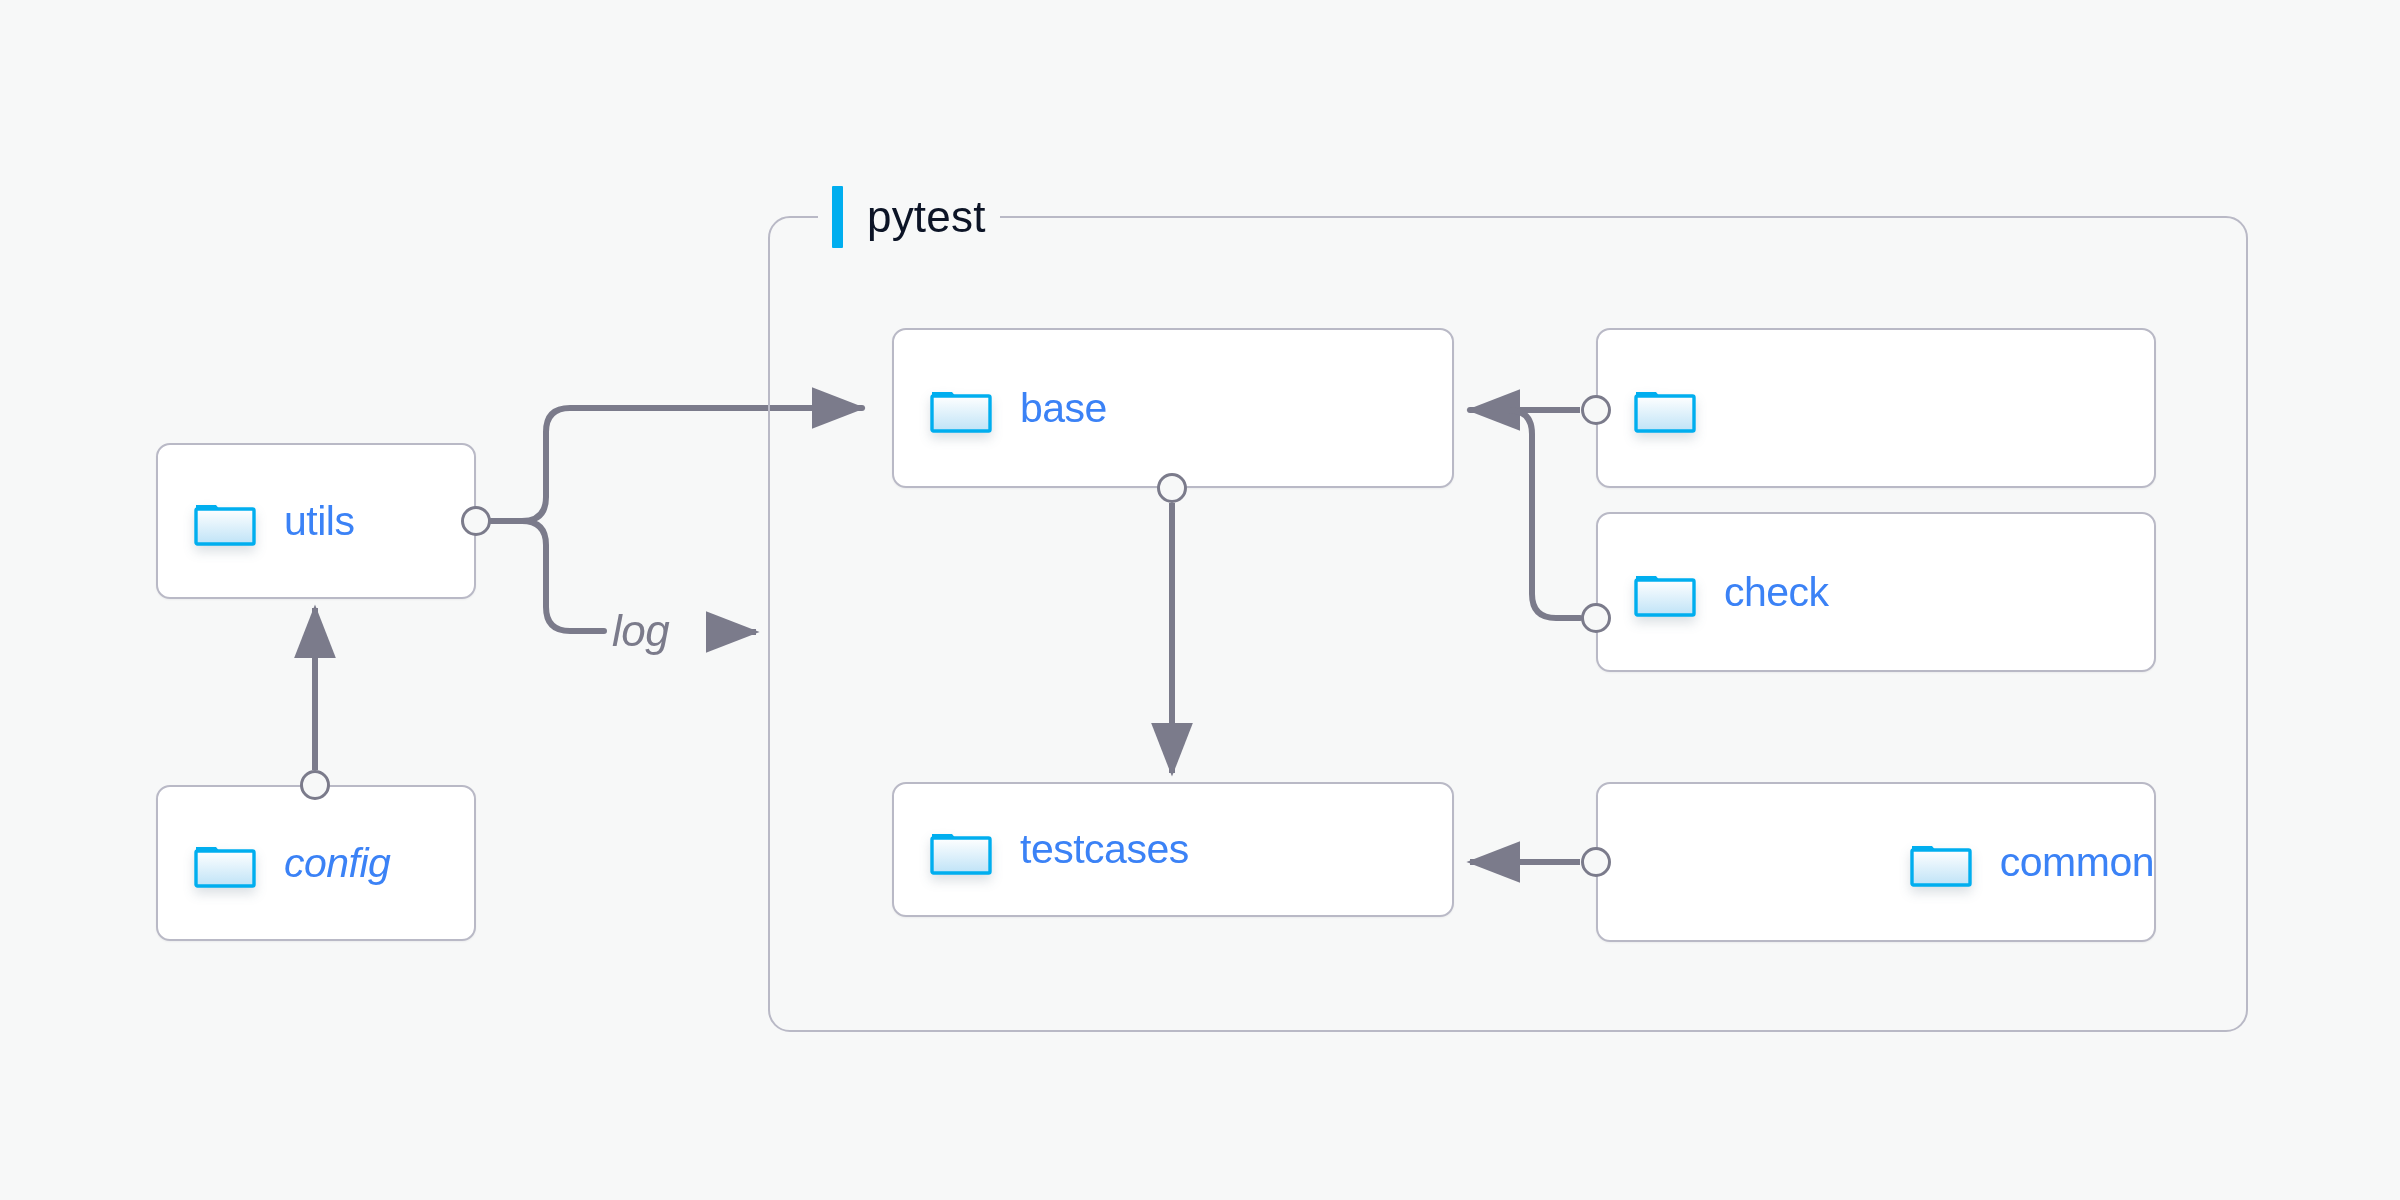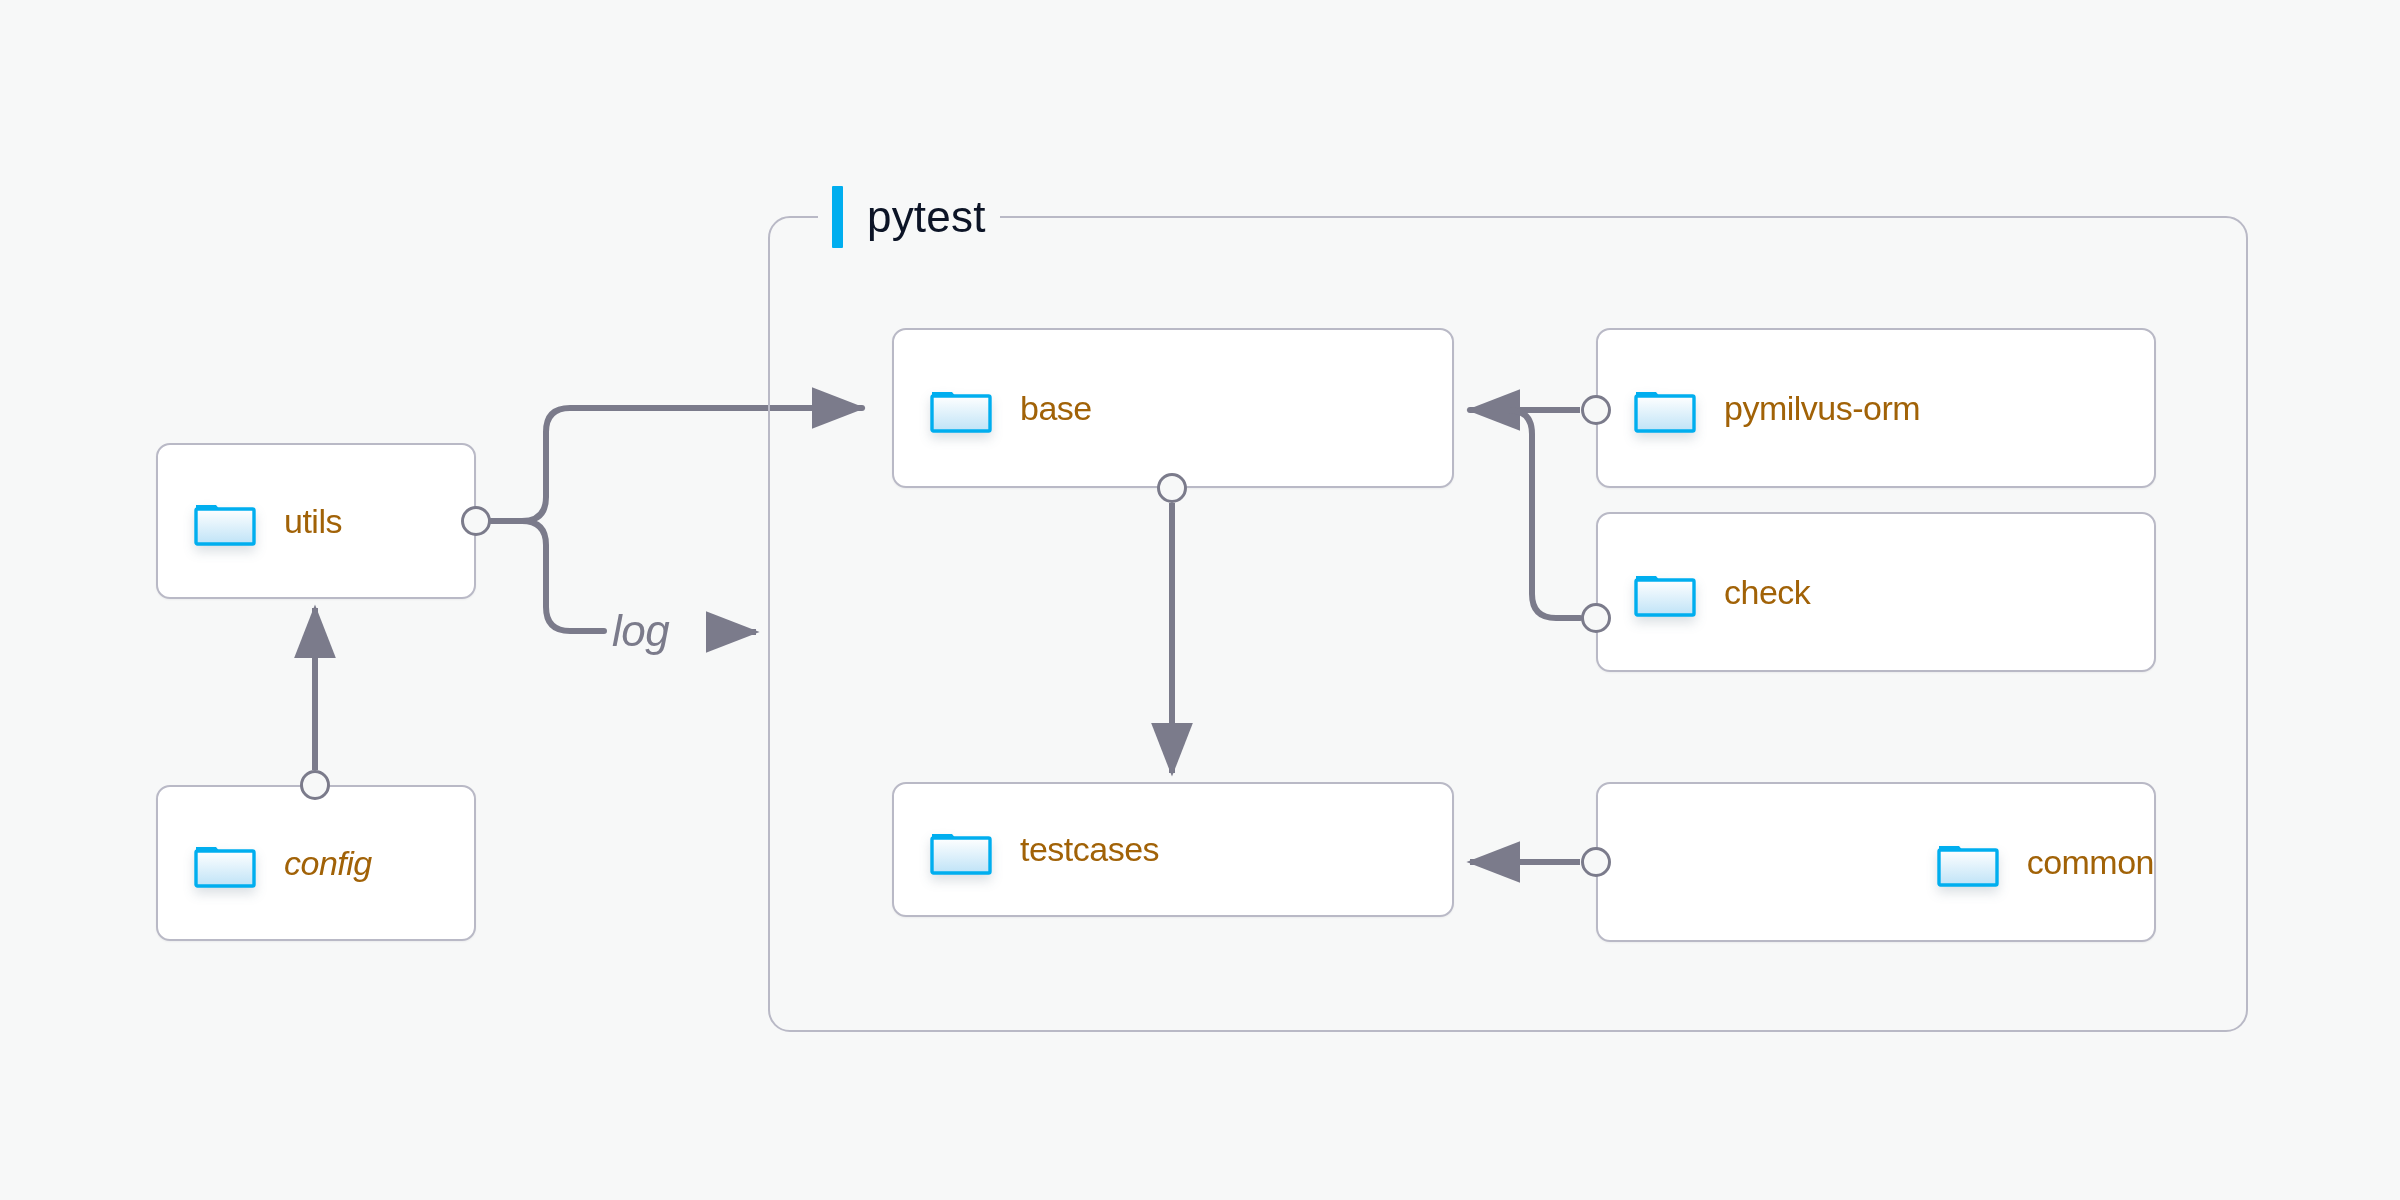--- a/index.html
+++ b/index.html
@@ -59,22 +59,22 @@
     background: #ffffff;
     border: 2px solid #b9b9c6;
     border-radius: 14px;
     display: flex;
     align-items: center;
     padding-left: 36px;
     gap: 28px;
     box-shadow: 0 1px 2px rgba(20,25,45,0.05);
   }
   .node-label {
-    font-size: 34px;
-    color: #a16207;
+    font-size: 41px;
+    color: #3b82f6;
     letter-spacing: -0.5px;
     white-space: nowrap;
   }
   
   .folder {
     position: relative;
     width: 62px;
     height: 50px;
     flex: 0 0 auto;
     filter: drop-shadow(0 6px 6px rgba(30,60,90,0.16));
@@ -180,21 +180,20 @@
     <span class="node-label">testcases</span>
   </div>
 
   <div class="node" style="left:1596px; top:328px; width:560px; height:160px;">
     <span class="folder">
       <svg viewBox="0 0 62 50" width="62" height="50">
         <path d="M2 9 h20 l5 6 h33 v3 H2 z" fill="#00aeef"></path>
         <rect x="2" y="13" width="58" height="35" rx="1.5" fill="url(#folderGrad)" stroke="#00aeef" stroke-width="3.4"></rect>
       </svg>
     </span>
-    <span class="node-label">pymilvus-orm</span>
   </div>
   <div class="port" style="left:1581px; top:395px;"></div>
 
   <div class="node" style="left:1596px; top:512px; width:560px; height:160px;">
     <span class="folder">
       <svg viewBox="0 0 62 50" width="62" height="50">
         <path d="M2 9 h20 l5 6 h33 v3 H2 z" fill="#00aeef"></path>
         <rect x="2" y="13" width="58" height="35" rx="1.5" fill="url(#folderGrad)" stroke="#00aeef" stroke-width="3.4"></rect>
       </svg>
     </span>

